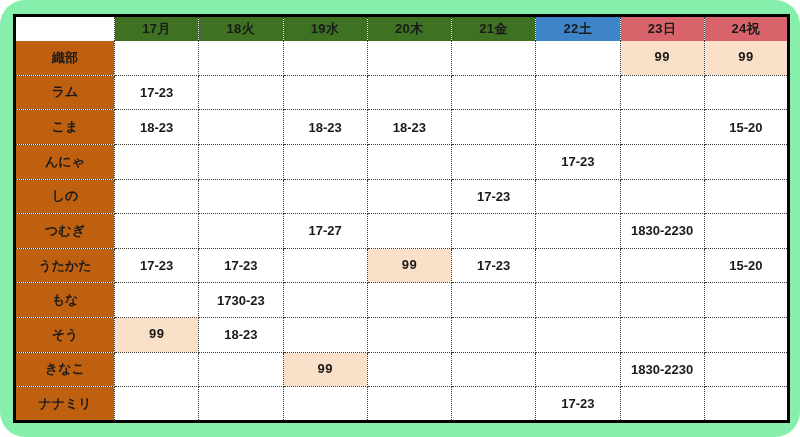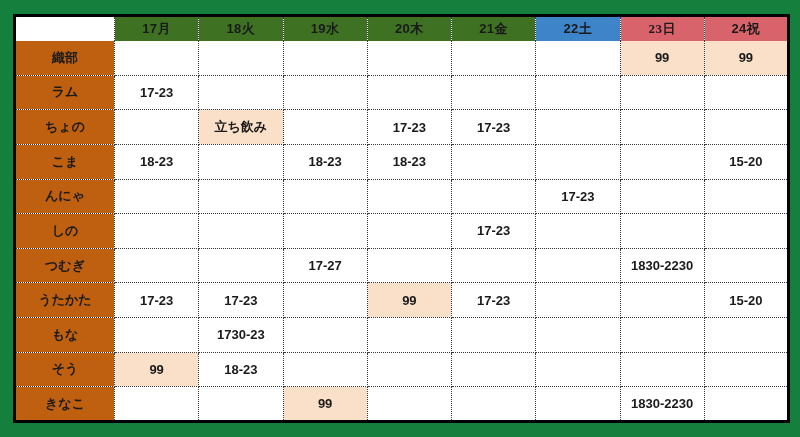--- a/index.html
+++ b/index.html
@@ -11,21 +11,22 @@
     width: 800px;
     height: 437px;
     font-family: "Liberation Sans", "DejaVu Sans", sans-serif;
     overflow: hidden;
   }
 
   #sheet {
     position: relative;
     width: 800px;
     height: 437px;
-    background: #15803d;
+    background: #86efac;
+    border-radius: 25px;
   }
 
   #schedule-table {
     position: absolute;
     left: 13px;
     top: 14px;
     width: 774px;
     height: 409px;
     border-collapse: collapse;
     table-layout: fixed;
@@ -64,37 +65,37 @@
 
   
   .day-head {
     color: #ffffff;
     font-size: 13.5px;
     letter-spacing: 0.5px;
     border-bottom: 1px dotted #2a2a2a;
   }
   .day-weekday { background: #3e7222; }
   .day-sat     { background: #3d85c8; }
-  .day-sun     { background: #d9636b; font-family: Liberation Serif, serif; }
+  .day-sun     { background: #d9636b; }
   .day-holiday { background: #d9636b; }
 
   
   .name-cell {
     background: #bf6011;
     color: #fbe9d7;
     text-align: right;
     padding-right: 6px;
     font-size: 13.5px;
     border-right: 1px dotted #5c3108;
     border-bottom: 1px dotted #5c3108;
   }
 
   
   .data-cell { background: #ffffff; }
-  .data-cell.hl { background: #fae0c8; }
+  .data-cell.hl { background: #fae0c8; font-family: Liberation Mono, monospace; }
 </style>
 </head>
 <body>
 
 <div id="sheet">
   <table id="schedule-table">
     <colgroup>
       <col class="col-name">
       <col class="col-day">
         <col class="col-day">
@@ -135,31 +136,20 @@
           <td class="data-cell">17-23</td>
           <td class="data-cell"></td>
           <td class="data-cell"></td>
           <td class="data-cell"></td>
           <td class="data-cell"></td>
           <td class="data-cell"></td>
           <td class="data-cell"></td>
           <td class="data-cell"></td>
         </tr>
         <tr>
-          <td class="name-cell">ちょの</td>
-          <td class="data-cell"></td>
-          <td class="data-cell hl">立ち飲み</td>
-          <td class="data-cell"></td>
-          <td class="data-cell">17-23</td>
-          <td class="data-cell">17-23</td>
-          <td class="data-cell"></td>
-          <td class="data-cell"></td>
-          <td class="data-cell"></td>
-        </tr>
-        <tr>
           <td class="name-cell">こま</td>
           <td class="data-cell">18-23</td>
           <td class="data-cell"></td>
           <td class="data-cell">18-23</td>
           <td class="data-cell">18-23</td>
           <td class="data-cell"></td>
           <td class="data-cell"></td>
           <td class="data-cell"></td>
           <td class="data-cell">15-20</td>
         </tr>
@@ -231,17 +221,28 @@
         </tr>
         <tr>
           <td class="name-cell">きなこ</td>
           <td class="data-cell"></td>
           <td class="data-cell"></td>
           <td class="data-cell hl">99</td>
           <td class="data-cell"></td>
           <td class="data-cell"></td>
           <td class="data-cell"></td>
           <td class="data-cell">1830-2230</td>
+          <td class="data-cell"></td>
+        </tr>
+        <tr>
+          <td class="name-cell">ナナミリ</td>
+          <td class="data-cell"></td>
+          <td class="data-cell"></td>
+          <td class="data-cell"></td>
+          <td class="data-cell"></td>
+          <td class="data-cell"></td>
+          <td class="data-cell">17-23</td>
+          <td class="data-cell"></td>
           <td class="data-cell"></td>
         </tr>
       </tbody>
   </table>
 </div>
 
 </body></html>

